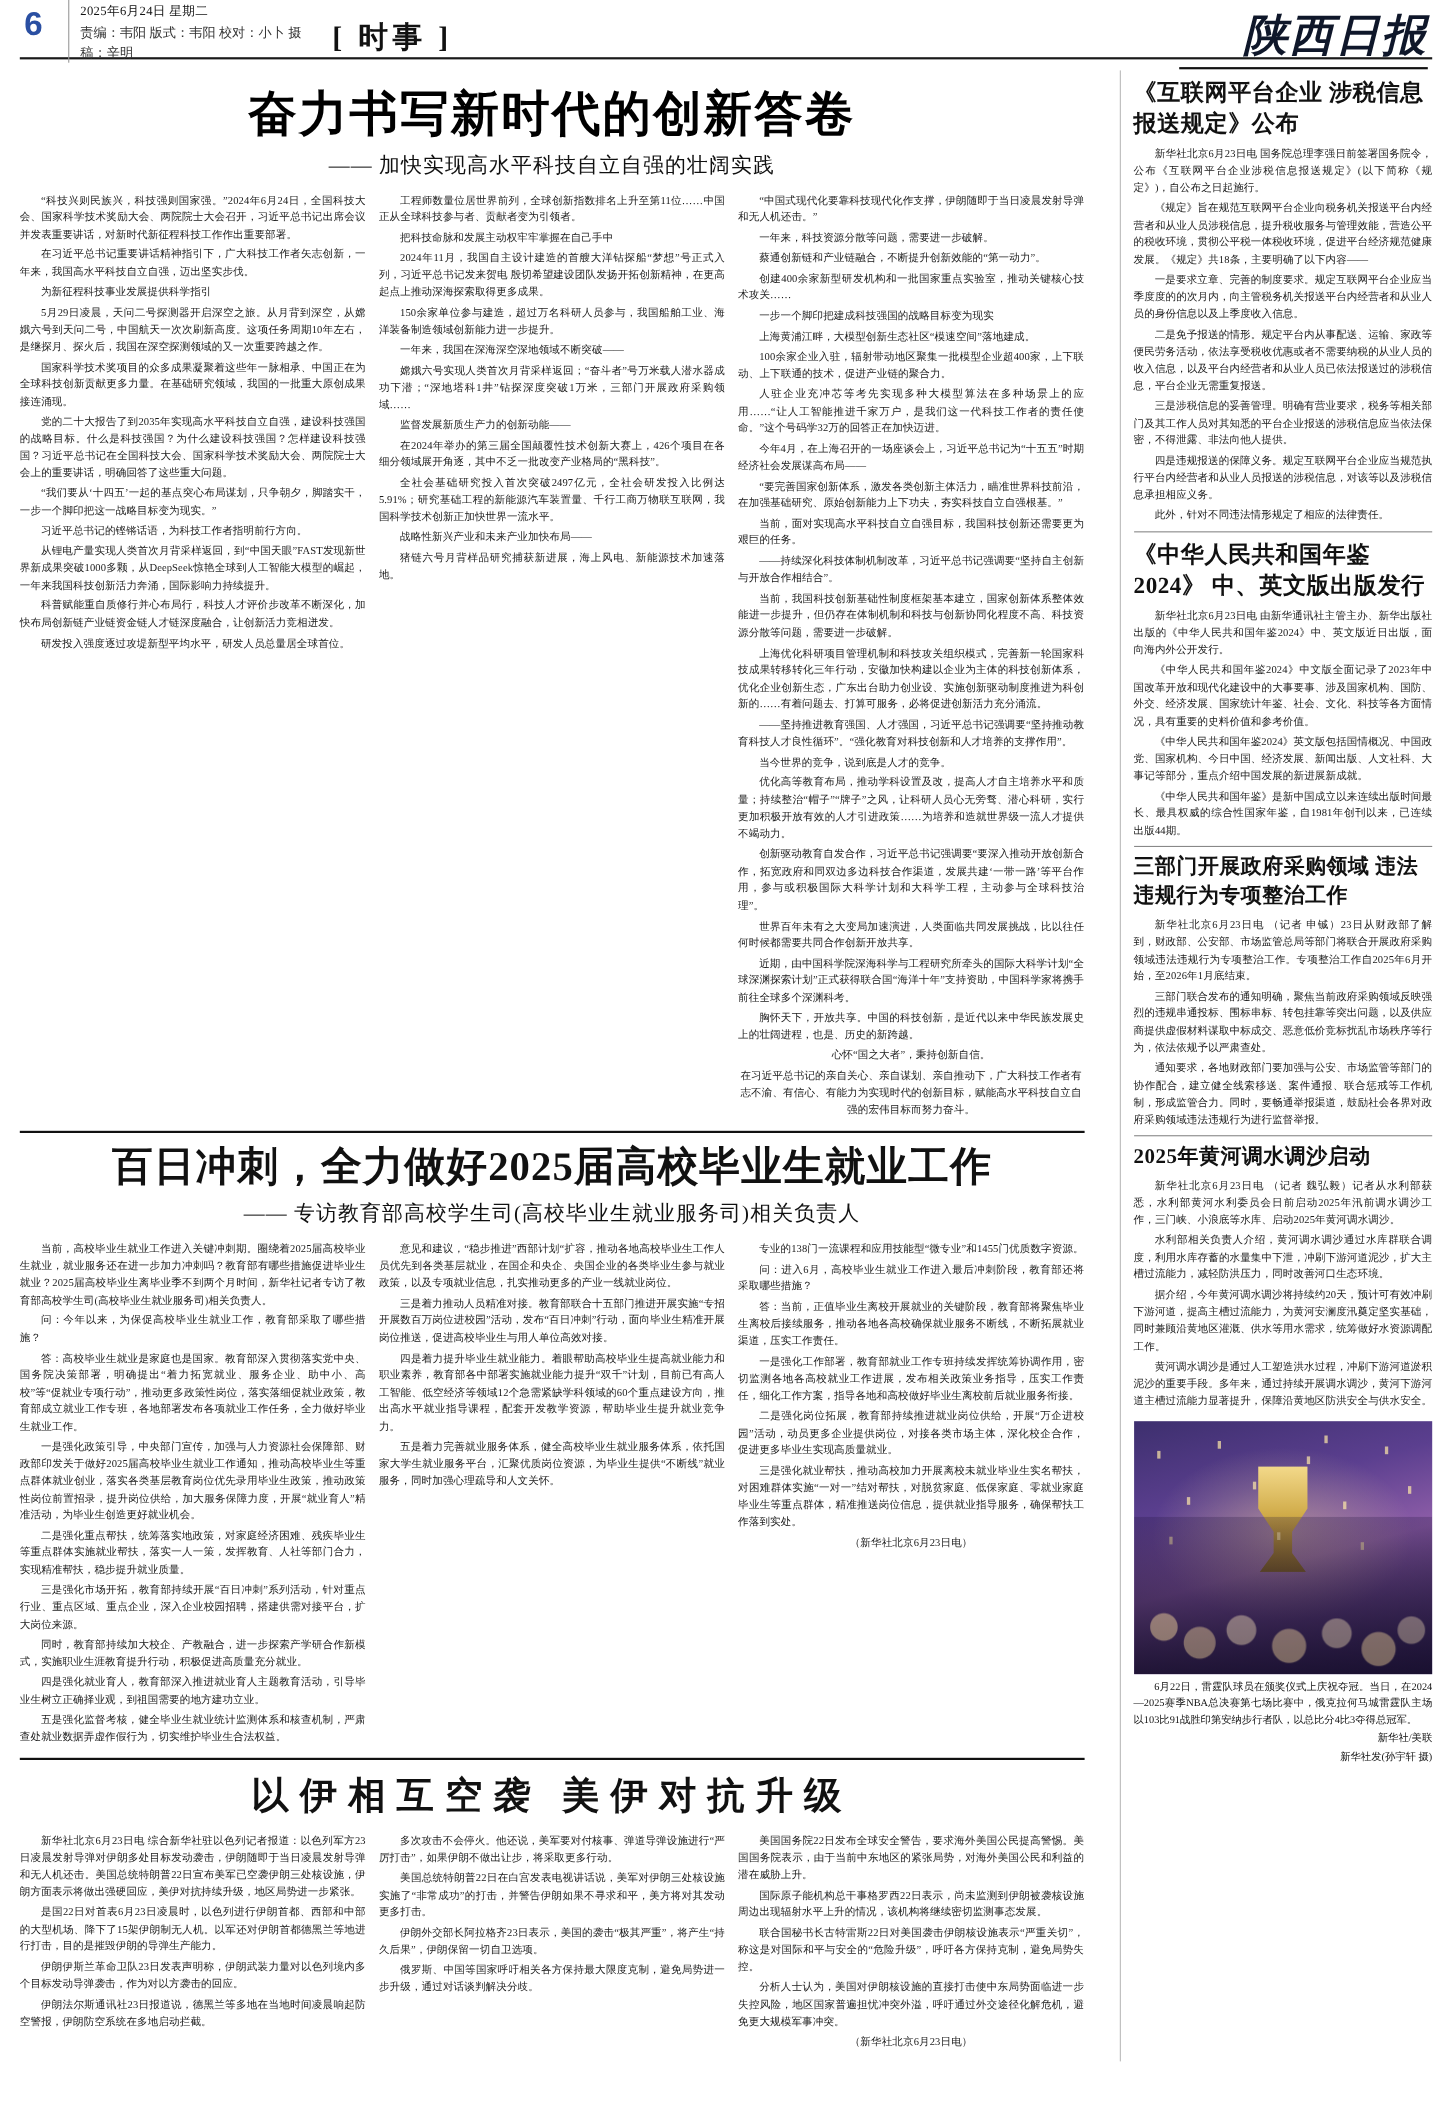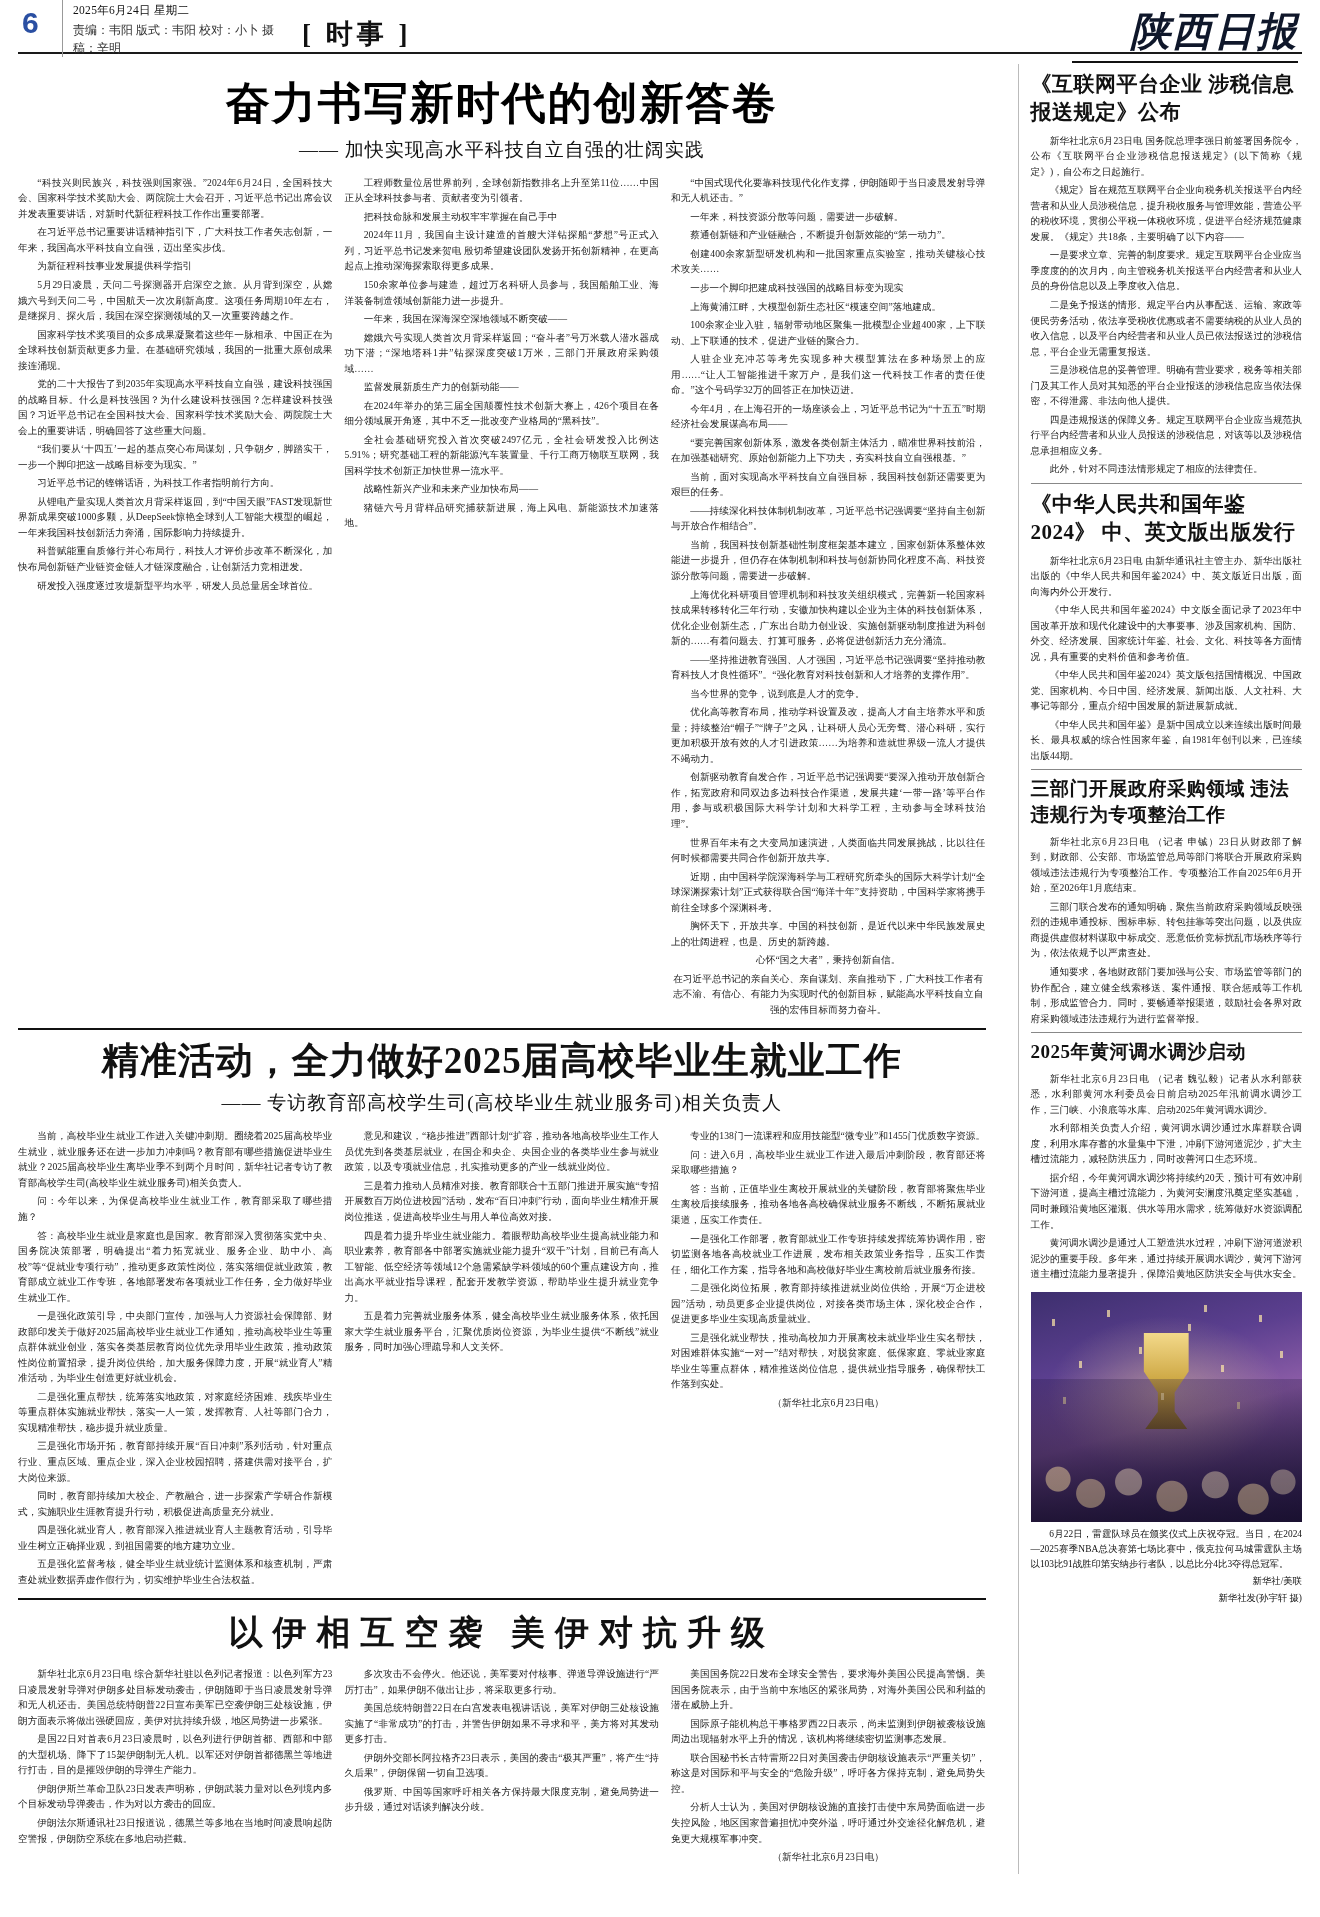--- a/index.html
+++ b/index.html
@@ -196,21 +196,21 @@
             <p>胸怀天下，开放共享。中国的科技创新，是近代以来中华民族发展史上的壮阔进程，也是、历史的新跨越。</p>
             <p class="sign">心怀“国之大者”，秉持创新自信。</p>
             <p class="sign">在习近平总书记的亲自关心、亲自谋划、亲自推动下，广大科技工作者有志不渝、有信心、有能力为实现时代的创新目标，赋能高水平科技自立自强的宏伟目标而努力奋斗。</p>
           </div>
         </div>
       </div>
 
       <div class="rule-thick"></div>
 
       <div class="article">
-        <div class="headline-2">精准活动，全力做好2025届高校毕业生就业工作</div>
+        <div class="headline-2">百日冲刺，全力做好2025届高校毕业生就业工作</div>
         <div class="subhead">—— 专访教育部高校学生司(高校毕业生就业服务司)相关负责人</div>
         <div class="cols">
           <div class="col">
             <p>当前，高校毕业生就业工作进入关键冲刺期。圈绕着2025届高校毕业生就业，就业服务还在进一步加力冲刺吗？教育部有哪些措施促进毕业生就业？2025届高校毕业生离毕业季不到两个月时间，新华社记者专访了教育部高校学生司(高校毕业生就业服务司)相关负责人。</p>
             <p>问：今年以来，为保促高校毕业生就业工作，教育部采取了哪些措施？</p>
             <p>答：高校毕业生就业是家庭也是国家。教育部深入贯彻落实党中央、国务院决策部署，明确提出“着力拓宽就业、服务企业、助中小、高校”等“促就业专项行动”，推动更多政策性岗位，落实落细促就业政策，教育部成立就业工作专班，各地部署发布各项就业工作任务，全力做好毕业生就业工作。</p>
             <p>一是强化政策引导，中央部门宣传，加强与人力资源社会保障部、财政部印发关于做好2025届高校毕业生就业工作通知，推动高校毕业生等重点群体就业创业，落实各类基层教育岗位优先录用毕业生政策，推动政策性岗位前置招录，提升岗位供给，加大服务保障力度，开展“就业育人”精准活动，为毕业生创造更好就业机会。</p>
             <p>二是强化重点帮扶，统筹落实地政策，对家庭经济困难、残疾毕业生等重点群体实施就业帮扶，落实一人一策，发挥教育、人社等部门合力，实现精准帮扶，稳步提升就业质量。</p>
             <p>三是强化市场开拓，教育部持续开展“百日冲刺”系列活动，针对重点行业、重点区域、重点企业，深入企业校园招聘，搭建供需对接平台，扩大岗位来源。</p>
             <p>同时，教育部持续加大校企、产教融合，进一步探索产学研合作新模式，实施职业生涯教育提升行动，积极促进高质量充分就业。</p>

